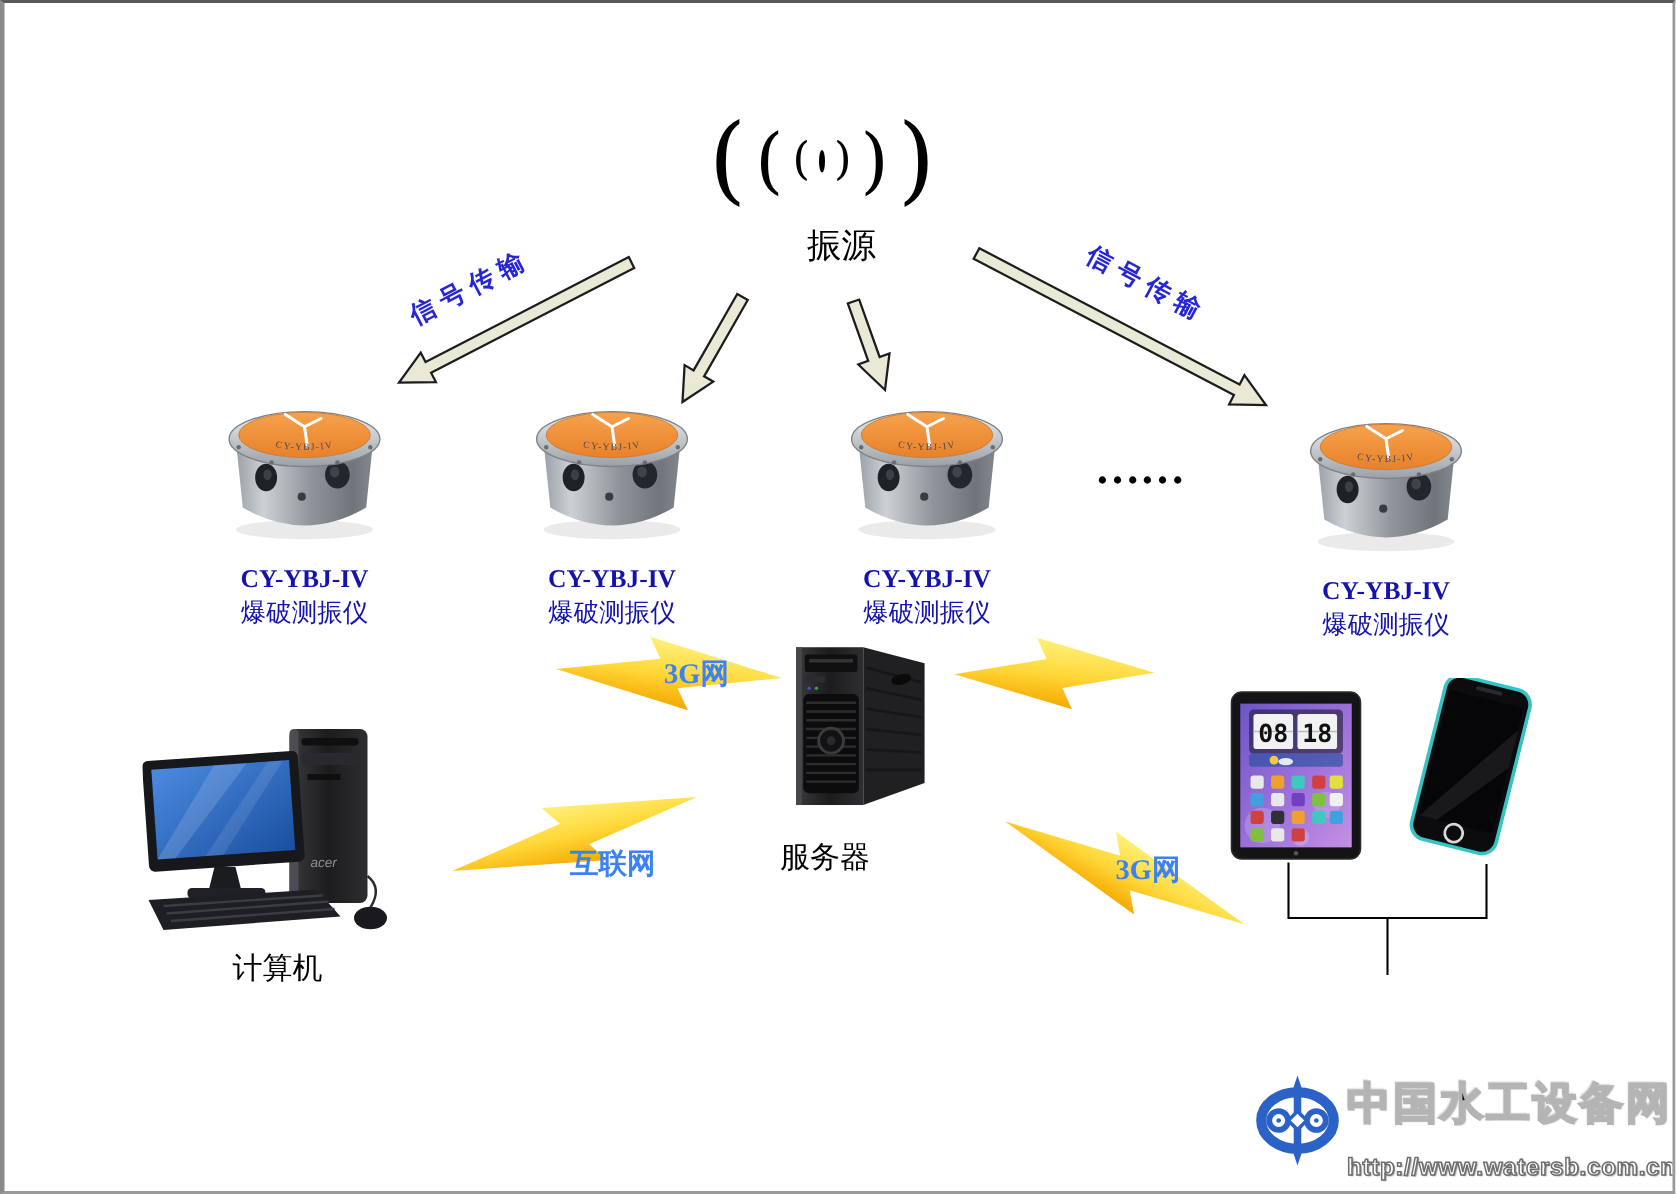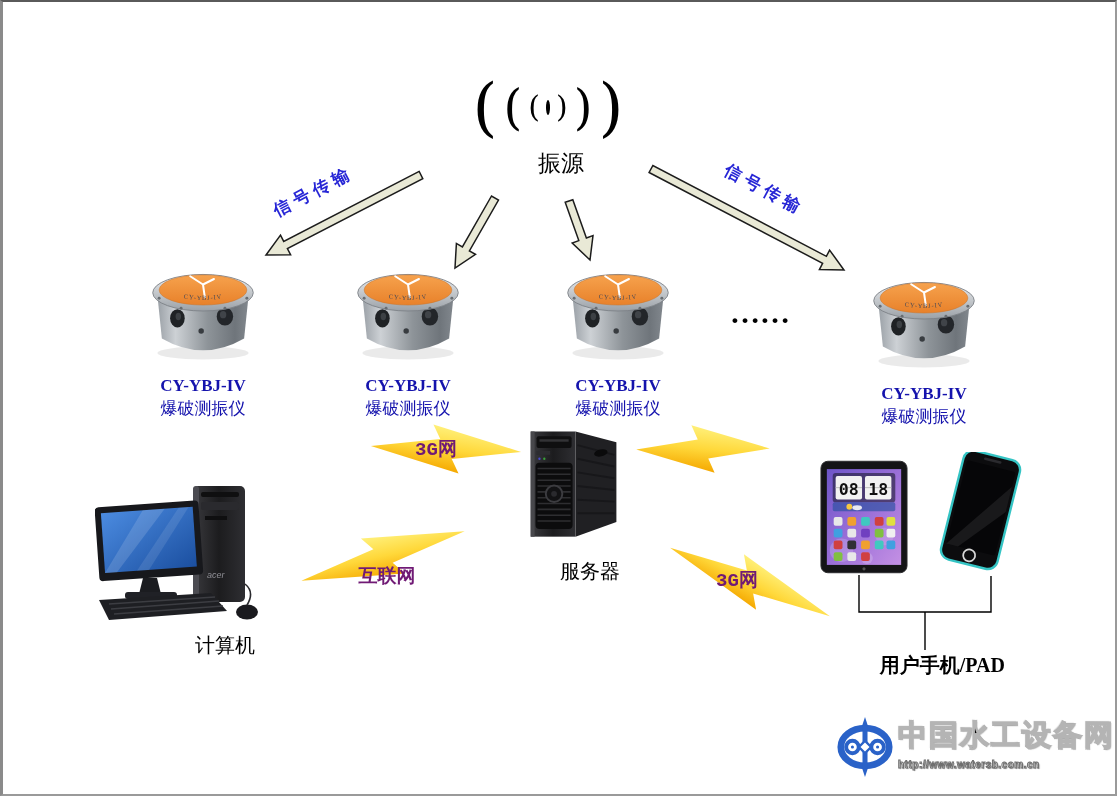--- a/index.html
+++ b/index.html
@@ -23,36 +23,36 @@
   
   .sig-label{font-size:17px;font-weight:bold;color:#2726d6;letter-spacing:5px;
     white-space:nowrap;font-family:"Liberation Sans",sans-serif;}
   .sig-left{transform:rotate(-27.5deg);}
   .sig-right{transform:rotate(28deg);}
   
   .dev-label{width:170px;text-align:center;color:#1513ad;line-height:23px;}
   .dev-model{font-size:17px;font-weight:bold;font-family:"Liberation Serif",serif;}
   .dev-type{font-size:17px;}
   
-  .link-label{font-size:19px;font-weight:bold;color:#701a75;text-align:center;
-    white-space:nowrap;font-family:Liberation Mono, monospace;}
+  .link-label{font-size:19px;font-weight:bold;color:#3b82f6;text-align:right;
+    white-space:nowrap;font-family:Liberation Serif, serif;}
   .link-label.big{font-size:20px;}
   
-  .eq-label{font-size:20px;color:#000;text-align:right;}
+  .eq-label{font-size:20px;color:#000;text-align:left;}
   .eq-label.bold{font-weight:bold;}
   .dots{font-size:30px;font-weight:bold;color:#000;line-height:30px;}
   
   .wm-title{font-size:29px;font-weight:bold;letter-spacing:2px;color:#000000;
     -webkit-text-stroke:1.4px #b4b4b4;
     text-shadow:1px 1px 1px #c8c8c8,-1px -1px 1px #d4d4d4;
     font-family:"Liberation Sans",sans-serif;white-space:nowrap;}
-  .wm-url{font-size:10px;font-weight:bold;letter-spacing:.5px;color:#fff;
+  .wm-url{font-size:16px;font-weight:bold;letter-spacing:.5px;color:#fff;
     -webkit-text-stroke:1px #6e6e6e;
     text-shadow:1px 1px 1px #888;
-    font-family:"Liberation Sans",sans-serif;margin-top:3px;white-space:nowrap;}
+    font-family:"Liberation Sans",sans-serif;margin-top:14px;white-space:nowrap;}
   svg{display:block;}
 </style>
 </head>
 <body>
 
 <div id="canvas">
 
   <svg width="0" height="0" style="position:absolute">
     <defs>
       <linearGradient id="gBody" x1="0" y1="0" x2="1" y2="0">
@@ -261,21 +261,20 @@
 
   <svg class="abs" style="left:918px;top:450px" width="120" height="126" viewBox="0 0 120 126">
     <g transform="rotate(14 60 60)">
       <rect x="30" y="2" width="58" height="112" rx="10" fill="#0c0c0e" stroke="#35c4c4" stroke-width="2.4"></rect>
       <rect x="34" y="13" width="50" height="86" rx="2" fill="#060608"></rect>
       <polygon points="34,99 84,28 84,54 46,99" fill="#ffffff" opacity=".08"></polygon>
       <rect x="50" y="6" width="18" height="2.6" rx="1.3" fill="#2a2a2e"></rect>
       <circle cx="59" cy="105" r="6" fill="none" stroke="#d8d8d8" stroke-width="1.8"></circle>
     </g>
   </svg>
-  <div class="abs eq-label bold" style="left:842px;top:650px;width:160px">用户手机/PAD</div>
 
   <svg class="abs" style="left:833px;top:711px" width="58" height="68" viewBox="0 0 60 68">
     <g stroke="#2a62c8" fill="none">
       <ellipse cx="30" cy="34" rx="25" ry="19.5" stroke-width="7"></ellipse>
       <path d="M30,3 L33,12 L27,12 Z M30,65 L33,56 L27,56 Z" fill="#2a62c8" stroke="none"></path>
       <circle cx="17" cy="34" r="6.5" stroke-width="4"></circle>
       <circle cx="43" cy="34" r="6.5" stroke-width="4"></circle>
       <rect x="27.4" y="12" width="5.2" height="44" fill="#2a62c8" stroke="none"></rect>
       <rect x="25.5" y="29.5" width="9" height="9" transform="rotate(45 30 34)" stroke-width="2.4" stroke="#2a62c8" fill="#fff"></rect>
       <circle cx="17" cy="34" r="1.6" fill="#2a62c8" stroke="none"></circle>

